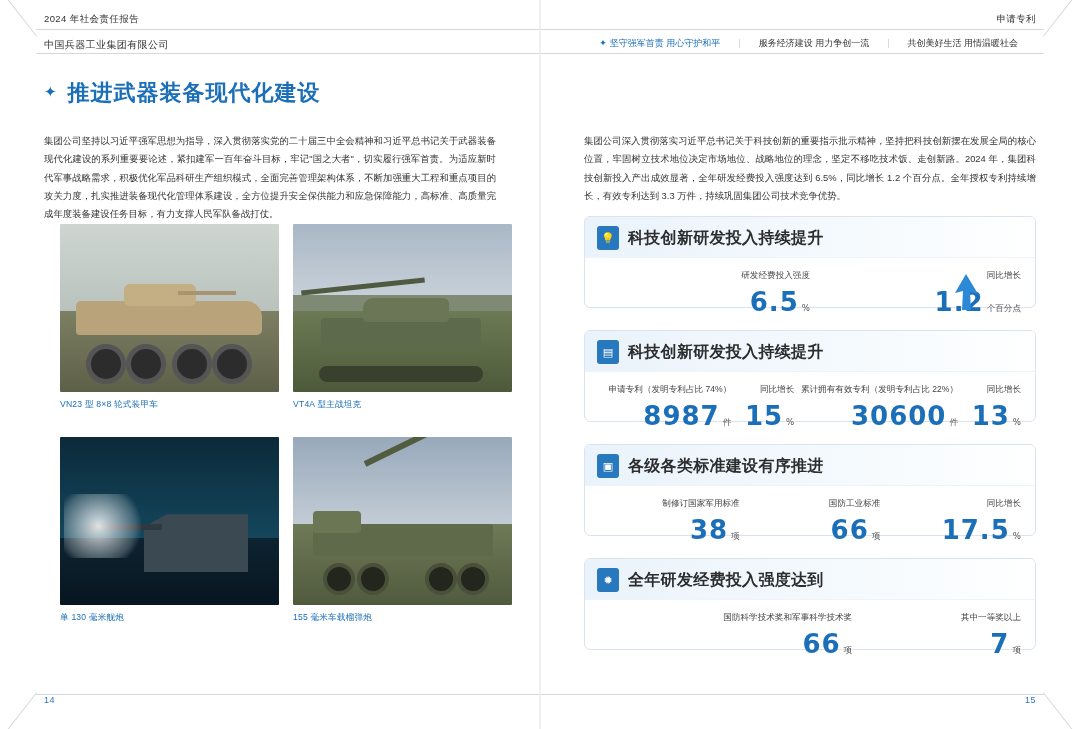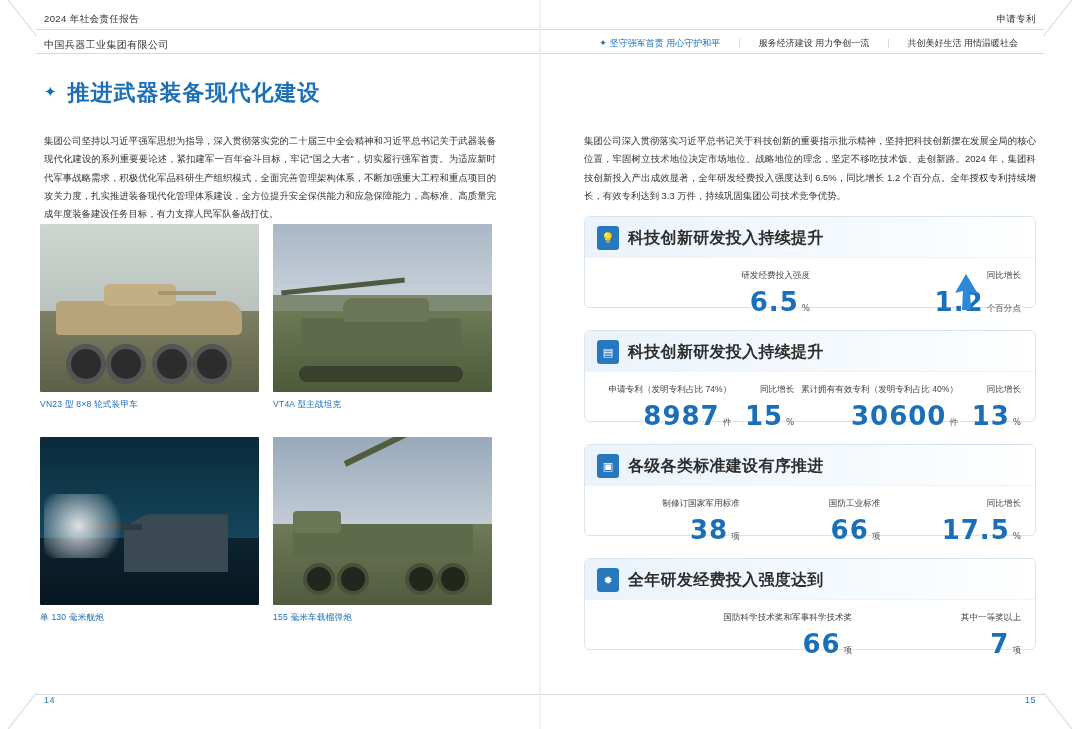--- a/index.html
+++ b/index.html
@@ -69,21 +69,21 @@
   .sectitle .star{font-size:15px;color:#1b6fb8;margin-right:10px;vertical-align:3px;}
   .right .sectitle{left:44px;}
 
   
   .para{
     position:absolute;top:132px;left:44px;width:452px;
     font-size:9.4px;line-height:1.95;color:#333;text-align:justify;
   }
 
   
-  .imgrow{position:absolute;left:40px;width:532px;display:flex;gap:14px;}
+  .imgrow{position:absolute;left:60px;width:532px;display:flex;gap:14px;}
   .imgrow.r1{top:224px;}
   .imgrow.r2{top:437px;}
   .figure{width:219px;}
   .photo{width:219px;height:168px;border-radius:1px;position:relative;overflow:hidden;}
   .cap{font-size:8.6px;color:#1b6fb8;margin-top:7px;letter-spacing:.2px;}
 
   
   .ph-sky{position:absolute;left:0;right:0;top:0;height:52%;}
   .ph-ground{position:absolute;left:0;right:0;bottom:0;height:48%;}
   .veh{position:absolute;}
@@ -307,21 +307,21 @@
       <div class="cbody">
         <div class="metric" style="flex:2.1">
           <div class="mlabel">申请专利（发明专利占比 74%）</div>
           <div class="mval"><span>8987</span><span class="munit">件</span></div>
         </div>
         <div class="metric" style="flex:1">
           <div class="mlabel">同比增长</div>
           <div class="mval"><span>15</span><span class="munit">%</span></div>
         </div>
         <div class="metric" style="flex:2.6">
-          <div class="mlabel">累计拥有有效专利（发明专利占比 40%）</div>
+          <div class="mlabel">累计拥有有效专利（发明专利占比 22%）</div>
           <div class="mval"><span>30600</span><span class="munit">件</span></div>
         </div>
         <div class="metric" style="flex:1">
           <div class="mlabel">同比增长</div>
           <div class="mval"><span>13</span><span class="munit">%</span></div>
         </div>
       </div>
     </div>
 
     <div class="card card3">

